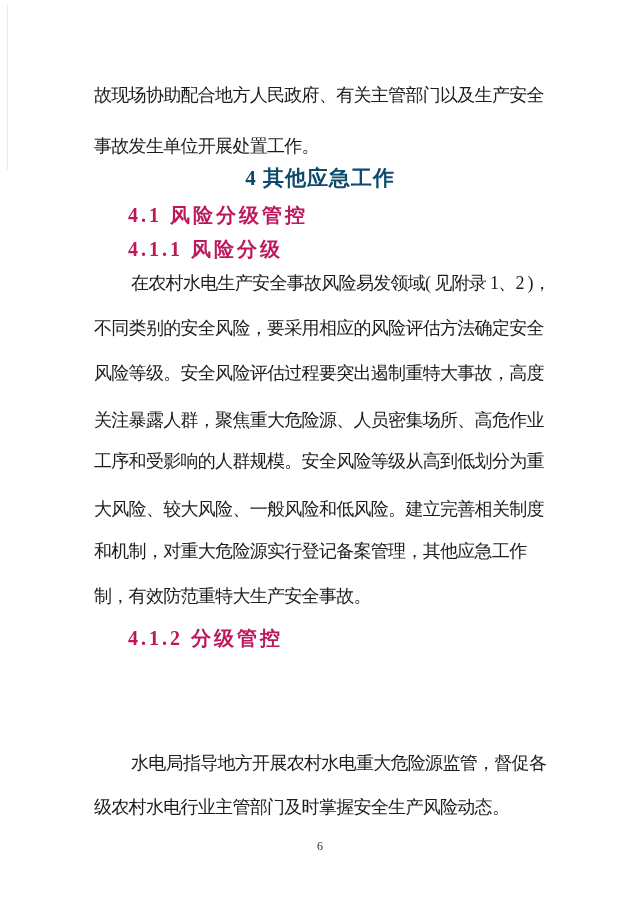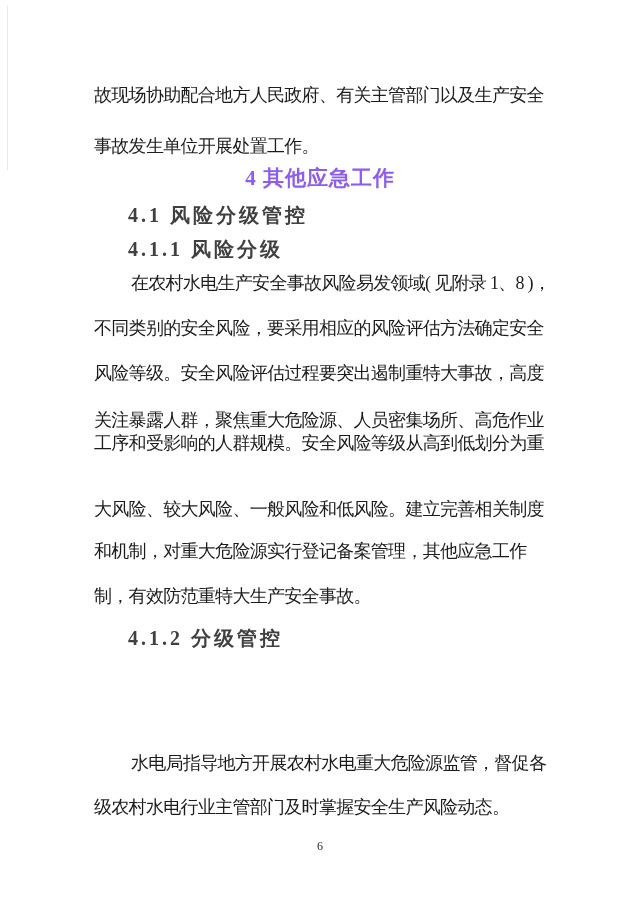--- a/index.html
+++ b/index.html
@@ -41,31 +41,31 @@
   .chapter-heading {
     position: absolute;
     left: 0;
     width: 100%;
     text-align: center;
     font-weight: bold;
     font-size: 21px;
     line-height: 24px;
     letter-spacing: 1px;
     white-space: nowrap;
-    color: #8b5cf6;
+    color: #0c4a6e;
   }
   .section-heading {
     position: absolute;
     left: 128px;
     font-weight: bold;
     font-size: 20px;
     line-height: 24px;
     letter-spacing: 3px;
     white-space: nowrap;
-    color: #404040;
+    color: #be185d;
   }
   .page-number {
     position: absolute;
     left: 0;
     width: 100%;
     text-align: center;
     font-size: 12px;
     line-height: 14px;
     color: #2a2a2a;
   }
@@ -79,25 +79,25 @@
 
   <div class="line" style="top:84px">故现场协助配合地方人民政府、有关主管部门以及生产安全</div>
   <div class="line" style="top:135px">事故发生单位开展处置工作。</div>
 
   <div class="chapter-heading" style="top:166px">4 其他应急工作</div>
 
   <div class="section-heading" style="top:203px">4.1 风险分级管控</div>
 
   <div class="section-heading" style="top:237px">4.1.1 风险分级</div>
 
-  <div class="line indent" style="top:272px">在农村水电生产安全事故风险易发领域( 见附录 1、8 )，</div>
+  <div class="line indent" style="top:272px">在农村水电生产安全事故风险易发领域( 见附录 1、2 )，</div>
   <div class="line" style="top:317px">不同类别的安全风险，要采用相应的风险评估方法确定安全</div>
   <div class="line" style="top:362px">风险等级。安全风险评估过程要突出遏制重特大事故，高度</div>
   <div class="line" style="top:409px">关注暴露人群，聚焦重大危险源、人员密集场所、高危作业</div>
-  <div class="line" style="top:432px">工序和受影响的人群规模。安全风险等级从高到低划分为重</div>
+  <div class="line" style="top:450px">工序和受影响的人群规模。安全风险等级从高到低划分为重</div>
   <div class="line" style="top:498px">大风险、较大风险、一般风险和低风险。建立完善相关制度</div>
   <div class="line" style="top:540px">和机制，对重大危险源实行登记备案管理，其他应急工作</div>
   <div class="line" style="top:585px">制，有效防范重特大生产安全事故。</div>
 
   <div class="section-heading" style="top:626px">4.1.2 分级管控</div>
 
 
   <div class="line indent" style="top:752px">水电局指导地方开展农村水电重大危险源监管，督促各</div>
   <div class="line" style="top:796px">级农村水电行业主管部门及时掌握安全生产风险动态。</div>
 

